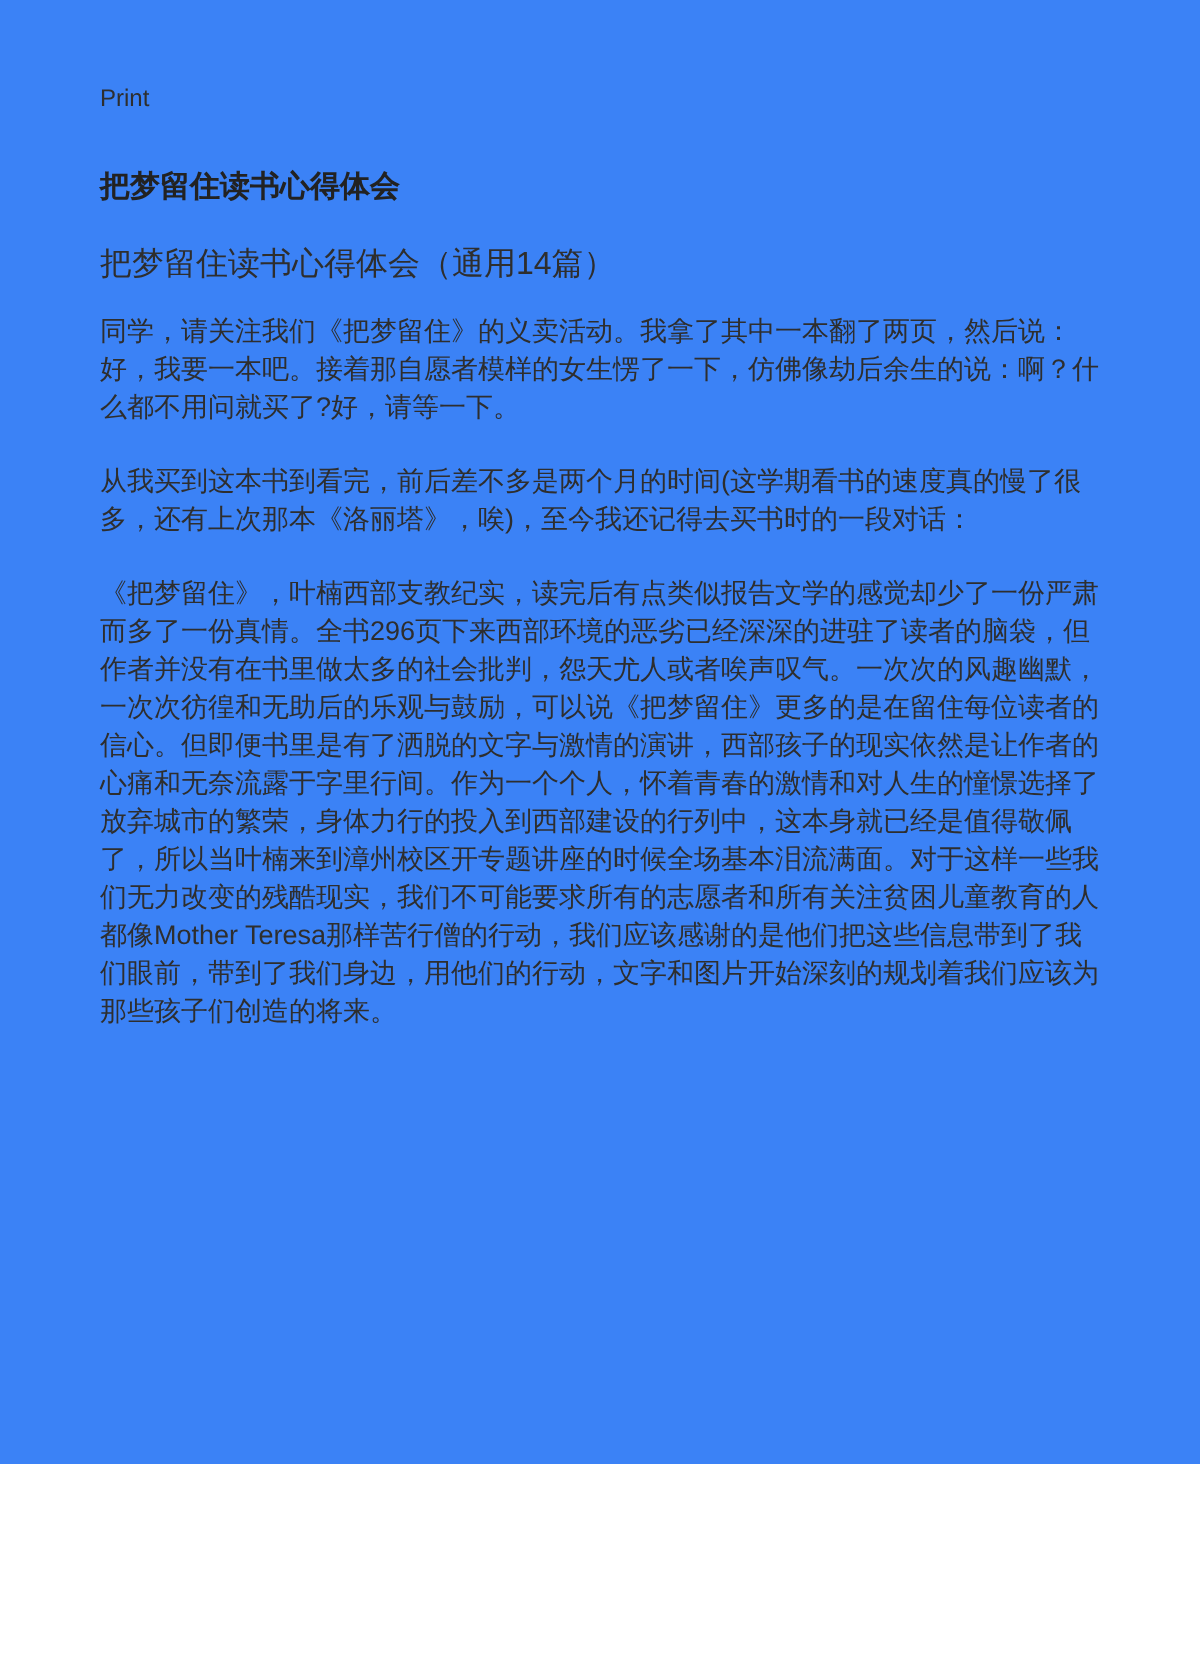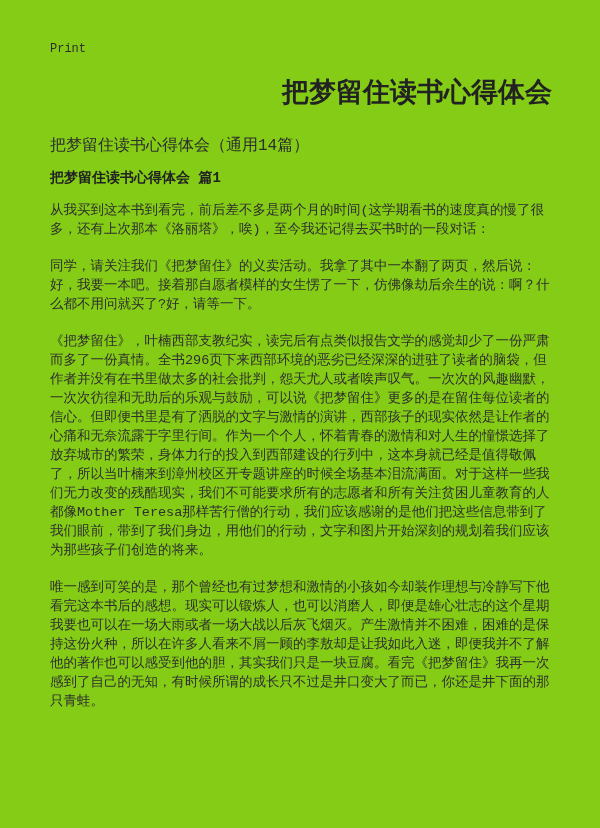--- a/index.html
+++ b/index.html
@@ -3,40 +3,40 @@
 <meta charset="utf-8">
 <style>
   html, body {
     margin: 0;
     padding: 0;
     background: #ffffff;
   }
   .page {
     position: relative;
     width: 600px;
-    height: 828px;
+    height: 732px;
     box-sizing: border-box;
-    background: #84cc16;
+    background: #3b82f6;
     padding: 42px 48px 0 50px;
-    font-family: Liberation Mono, monospace;
+    font-family: Liberation Sans, sans-serif;
     color: #2e2e2e;
     overflow: hidden;
   }
   .print-link {
     font-size: 12px;
     line-height: 14px;
     margin: 0 0 26px 0;
     color: #2e2e2e;
   }
   .doc-title {
-    font-size: 27px;
+    font-size: 15px;
     line-height: 24px;
     font-weight: bold;
-    text-align: right;
-    margin: 0 0 32px 0;
+    text-align: left;
+    margin: 0 0 18px 0;
     color: #222222;
   }
   .doc-subtitle {
     font-size: 16px;
     line-height: 17px;
     margin: 0 0 15px 0;
     font-weight: normal;
   }
   .section-heading {
     font-size: 14px;
@@ -58,22 +58,20 @@
 <body>
 
 <div class="page">
 
   <div class="print-link">Print</div>
 
   <h1 class="doc-title">把梦留住读书心得体会</h1>
 
   <div class="doc-subtitle">把梦留住读书心得体会（通用14篇）</div>
 
-  <h2 class="section-heading">把梦留住读书心得体会 篇1</h2>
 
   <div class="body-text">
+    <p>同学，请关注我们《把梦留住》的义卖活动。我拿了其中一本翻了两页，然后说：好，我要一本吧。接着那自愿者模样的女生愣了一下，仿佛像劫后余生的说：啊？什么都不用问就买了?好，请等一下。</p>
     <p>从我买到这本书到看完，前后差不多是两个月的时间(这学期看书的速度真的慢了很多，还有上次那本《洛丽塔》，唉)，至今我还记得去买书时的一段对话：</p>
-    <p>同学，请关注我们《把梦留住》的义卖活动。我拿了其中一本翻了两页，然后说：好，我要一本吧。接着那自愿者模样的女生愣了一下，仿佛像劫后余生的说：啊？什么都不用问就买了?好，请等一下。</p>
     <p>《把梦留住》，叶楠西部支教纪实，读完后有点类似报告文学的感觉却少了一份严肃而多了一份真情。全书296页下来西部环境的恶劣已经深深的进驻了读者的脑袋，但作者并没有在书里做太多的社会批判，怨天尤人或者唉声叹气。一次次的风趣幽默，一次次彷徨和无助后的乐观与鼓励，可以说《把梦留住》更多的是在留住每位读者的信心。但即便书里是有了洒脱的文字与激情的演讲，西部孩子的现实依然是让作者的心痛和无奈流露于字里行间。作为一个个人，怀着青春的激情和对人生的憧憬选择了放弃城市的繁荣，身体力行的投入到西部建设的行列中，这本身就已经是值得敬佩了，所以当叶楠来到漳州校区开专题讲座的时候全场基本泪流满面。对于这样一些我们无力改变的残酷现实，我们不可能要求所有的志愿者和所有关注贫困儿童教育的人都像Mother Teresa那样苦行僧的行动，我们应该感谢的是他们把这些信息带到了我们眼前，带到了我们身边，用他们的行动，文字和图片开始深刻的规划着我们应该为那些孩子们创造的将来。</p>
-    <p>唯一感到可笑的是，那个曾经也有过梦想和激情的小孩如今却装作理想与冷静写下他看完这本书后的感想。现实可以锻炼人，也可以消磨人，即便是雄心壮志的这个星期我要也可以在一场大雨或者一场大战以后灰飞烟灭。产生激情并不困难，困难的是保持这份火种，所以在许多人看来不屑一顾的李敖却是让我如此入迷，即便我并不了解他的著作也可以感受到他的胆，其实我们只是一块豆腐。看完《把梦留住》我再一次感到了自己的无知，有时候所谓的成长只不过是井口变大了而已，你还是井下面的那只青蛙。</p>
   </div>
 
 </div>
 
 </body></html>

